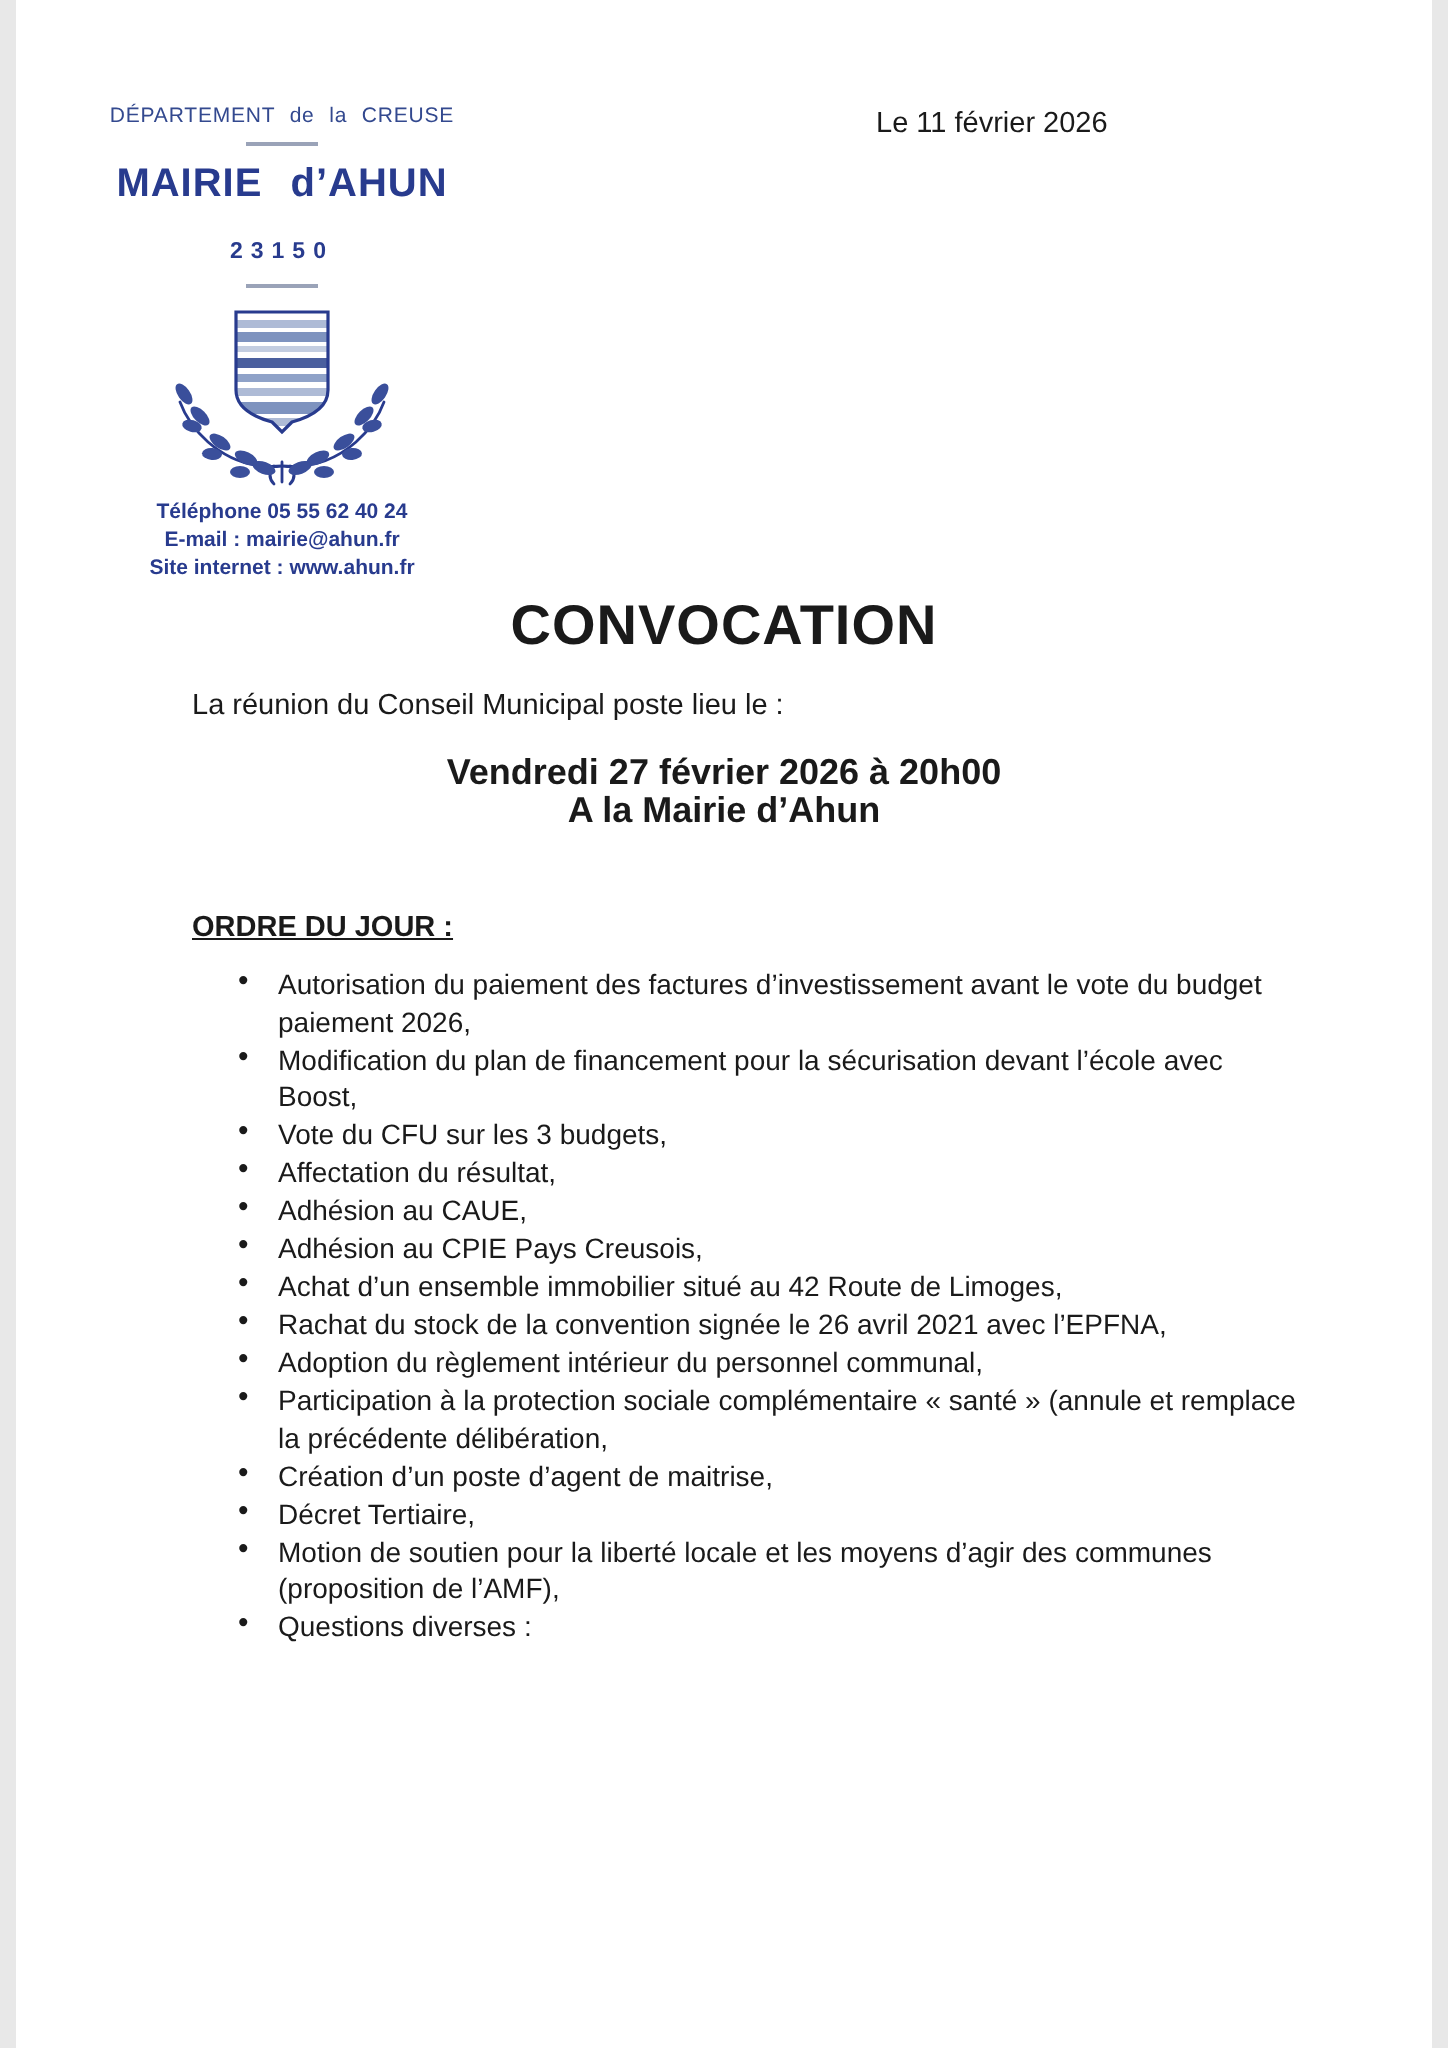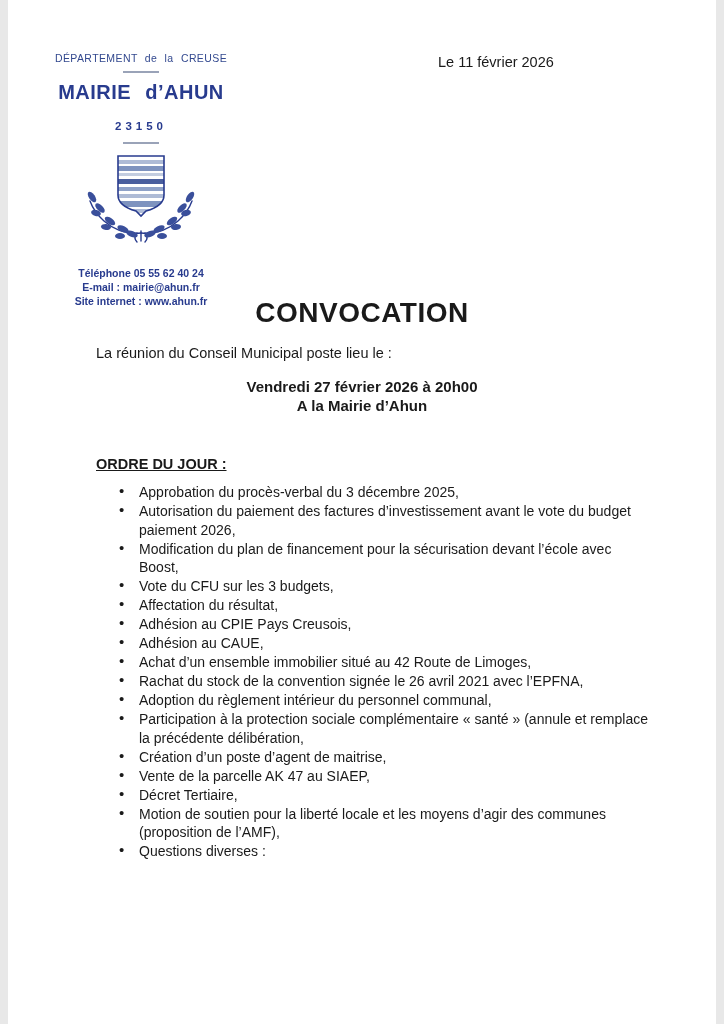--- a/index.html
+++ b/index.html
@@ -47,21 +47,21 @@
     white-space: nowrap;
   }
   .cp {
     margin-top: 16px;
     font-size: 11.5px;
     font-weight: bold;
     letter-spacing: 4px;
   }
   .coa { display: block; margin: 2px auto 0 auto; }
   .contact {
-    margin-top: 21px;
+    margin-top: 4px;
     font-size: 10.5px;
     font-weight: bold;
     line-height: 14px;
     white-space: nowrap;
   }
 
   
   .doc-date {
     position: absolute;
     left: 430px;
@@ -85,21 +85,21 @@
     left: 88px;
     top: 345px;
     font-size: 14.5px;
   }
   .meeting {
     position: absolute;
     left: 0;
     top: 377px;
     width: 100%;
     text-align: center;
-    font-size: 15px;
+    font-size: 18px;
     font-weight: bold;
     line-height: 19px;
   }
   .agenda-heading {
     position: absolute;
     left: 88px;
     top: 456px;
     font-size: 14.5px;
     font-weight: bold;
     text-decoration: underline;
@@ -196,31 +196,29 @@
 
   <div class="intro">La réunion du Conseil Municipal poste lieu le :</div>
 
   <div class="meeting">
     <div>Vendredi 27 février 2026 à 20h00</div>
     <div>A la Mairie d’Ahun</div>
   </div>
 
   <div class="agenda-heading">ORDRE DU JOUR :</div>
   <ul class="agenda-list">
-    <li>Approbation du procès-verbal du 3 décembre 2025,</li>
     <li>Autorisation du paiement des factures d’investissement avant le vote du budget paiement 2026,</li>
     <li>Modification du plan de financement pour la sécurisation devant l’école avec Boost,</li>
     <li>Vote du CFU sur les 3 budgets,</li>
     <li>Affectation du résultat,</li>
+    <li>Adhésion au CAUE,</li>
     <li>Adhésion au CPIE Pays Creusois,</li>
-    <li>Adhésion au CAUE,</li>
     <li>Achat d’un ensemble immobilier situé au 42 Route de Limoges,</li>
     <li>Rachat du stock de la convention signée le 26 avril 2021 avec l’EPFNA,</li>
     <li>Adoption du règlement intérieur du personnel communal,</li>
     <li>Participation à la protection sociale complémentaire « santé » (annule et remplace la précédente délibération,</li>
     <li>Création d’un poste d’agent de maitrise,</li>
-    <li>Vente de la parcelle AK 47 au SIAEP,</li>
     <li>Décret Tertiaire,</li>
     <li>Motion de soutien pour la liberté locale et les moyens d’agir des communes (proposition de l’AMF),</li>
     <li>Questions diverses :</li>
   </ul>
 
 </div>
 
 </body></html>

